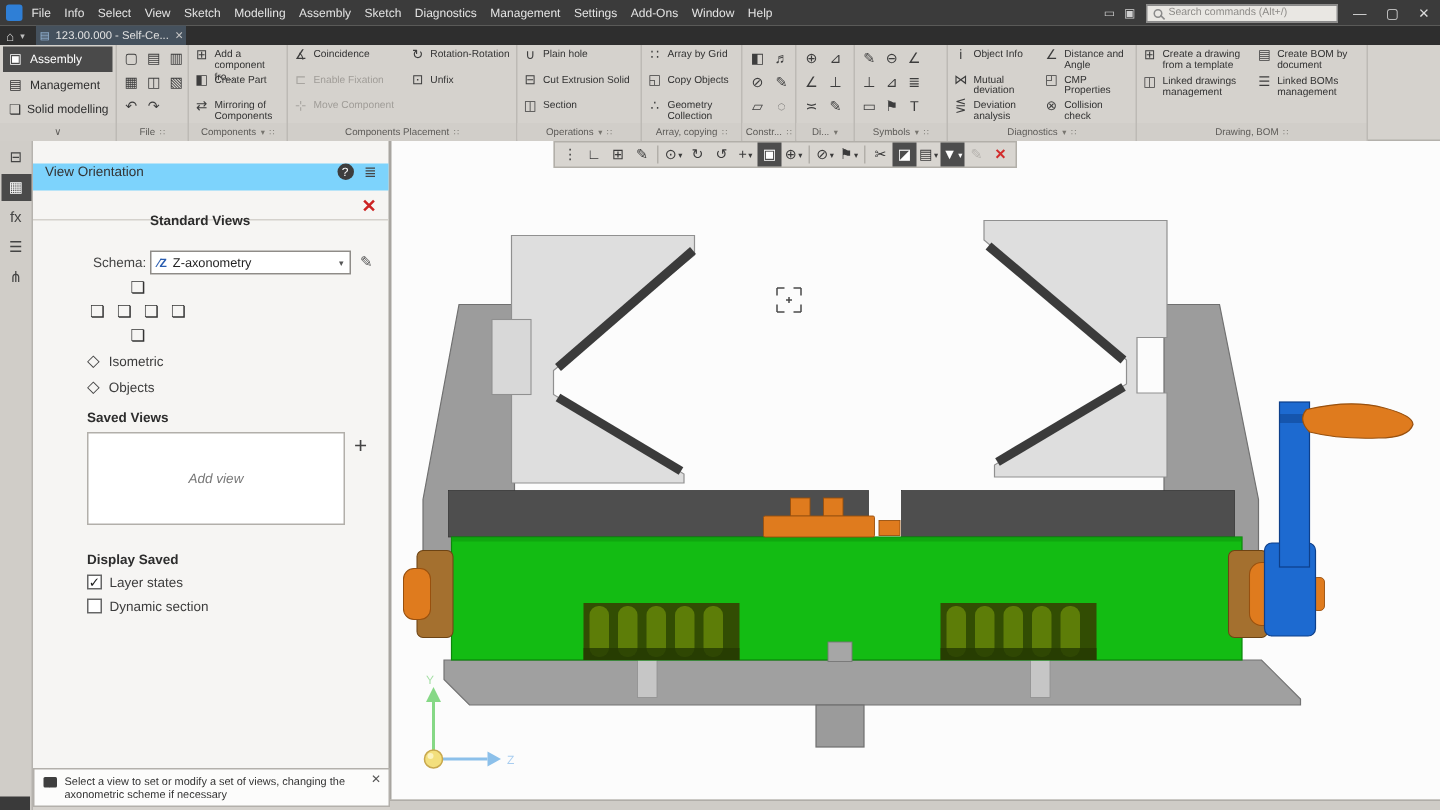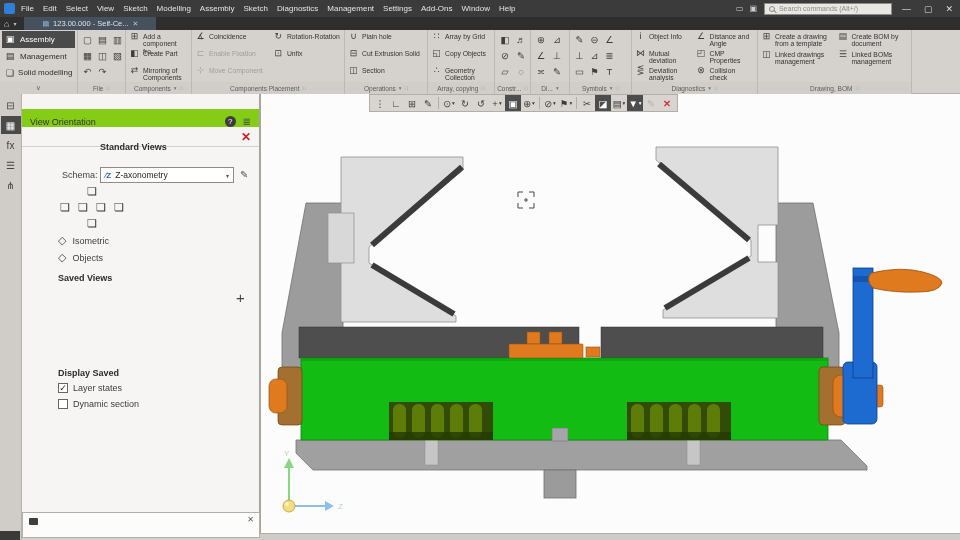--- a/index.html
+++ b/index.html
@@ -17,21 +17,21 @@
   .searchbox{width:128px;height:12px;background:#e9e7e3;border:1px solid #8a8a8a;display:flex;align-items:center;gap:4px;padding:0 4px}
   .mag{width:6px;height:6px;border:1px solid #8a8a8a;border-radius:50%;position:relative;flex:0 0 auto}
   .mag:after{content:'';position:absolute;width:4px;height:1px;background:#8a8a8a;transform:rotate(45deg);right:-3px;bottom:-1px}
   .ph{font-size:7px;color:#8d8b88;white-space:nowrap}
   .winbtn{font-size:9px;color:#dddddd;padding:0 3px}
 
   
   .tabbar{left:0;top:17px;width:960px;height:13px;background:#2e2e2e;display:flex;align-items:center;padding:0 4px;gap:4px}
   .homeico{font-size:9px;color:#d8d8d8}
   .tcaret{font-size:6px;color:#bdbdbd}
-  .doctab{height:13px;background:#45515d;display:flex;align-items:center;gap:4px;padding:0 18px;margin-left:4px}
+  .doctab{height:13px;background:#45515d;display:flex;align-items:center;gap:4px;padding:0 2px;margin-left:4px}
   .doctab .dic{font-size:7px;color:#9fc3e8}
   .doctab .ttl{font-size:7.5px;color:#e2e2e2;white-space:nowrap}
   .doctab .tx{font-size:7px;color:#c5c5c5}
 
   
   .ribbon{left:0;top:30px;width:960px;height:64px;background:#d5d2cd;border-bottom:1px solid #b4b1ac}
   .rg{position:absolute;top:0;height:52px;border-right:1px solid #bdbab5;padding:1px 2px;overflow:hidden}
   .rlab{position:absolute;top:52px;height:12px;border-right:1px solid #bdbab5;display:flex;align-items:center;justify-content:center;gap:3px;font-size:6.5px;color:#5d5b58;background:#d1cec9;white-space:nowrap;overflow:hidden}
   .rlab .ddc,.rlab .dots{font-size:5.5px;color:#77756f}
   .modes{display:flex;flex-direction:column}
@@ -67,21 +67,21 @@
   
   .leftstrip{left:0;top:94px;width:22px;height:446px;background:#d0cdc8;border-right:1px solid #b6b3ae;display:flex;flex-direction:column;align-items:center;padding-top:2px;gap:2px}
   .lsi{width:20px;height:18px;display:flex;align-items:center;justify-content:center;font-size:10px;color:#444}
   .lsi.active{background:#4a4a4a;color:#fff}
   .cornerchip{left:0;top:531px;width:20px;height:9px;background:#3a3a3a}
 
   
   .panel{left:22px;top:94px;width:238px;height:418px;background:#f6f5f3;border-right:1px solid #a8a5a0}
   .phead{position:absolute;left:0;top:0;width:100%;height:15px;background:#eceae7;border-bottom:1px solid #c9c6c1;display:flex;align-items:center;padding:0 6px;font-size:9px;color:#2d2d2d}
   .pgear{margin-left:auto;font-size:9px;color:#555}
-  .psub{position:absolute;left:0;top:15px;width:100%;height:18px;display:flex;align-items:flex-end;padding:0 8px;font-size:9px;color:#333;background:#84cc16}
+  .psub{position:absolute;left:0;top:15px;width:100%;height:18px;display:flex;align-items:flex-start;padding:0 8px;font-size:9px;color:#333;background:#7dd3fc}
   .helpc{margin-left:auto;width:11px;height:11px;border-radius:50%;background:#3d3d3d;color:#fff;font-size:8px;display:flex;align-items:center;justify-content:center}
   .ptree{font-size:10px;color:#444;margin-left:7px}
   .pclose{position:absolute;right:8px;top:36px;font-size:12px;color:#cc2323;font-weight:bold}
   .pdivider{position:absolute;left:0;top:52px;width:100%;border-top:1px solid #d4d1cc}
   .phd{position:absolute;font-size:9px;font-weight:bold;color:#2d2d2d}
   .plabel{position:absolute;font-size:9px;color:#444}
   .schemabox{position:absolute;left:78px;top:73px;width:134px;height:16px;background:#fff;border:1px solid #8f8c88;display:flex;align-items:center;gap:4px;padding:0 4px}
   .schemabox .zic{font-size:8px;color:#2a5db0;font-weight:bold}
   .schemabox .val{font-size:8.5px;color:#222;flex:1;white-space:nowrap;overflow:hidden}
   .schemabox .crt{font-size:6px;color:#555}
@@ -116,21 +116,21 @@
   .bottombar{left:260px;top:533px;width:700px;height:7px;background:#cfccc7;border-top:1px solid #b0ada8}
   .ddc{font-size:6px}
 </style>
 </head>
 <body>
 
 <div class="abs titlebar">
   <span class="logo"></span>
   <div class="menuitems">
       <span class="mi">File</span>
-      <span class="mi">Edit</span>
+      <span class="mi">Info</span>
       <span class="mi">Select</span>
       <span class="mi">View</span>
       <span class="mi">Sketch</span>
       <span class="mi">Modelling</span>
       <span class="mi">Assembly</span>
       <span class="mi">Sketch</span>
       <span class="mi">Diagnostics</span>
       <span class="mi">Management</span>
       <span class="mi">Settings</span>
       <span class="mi">Add-Ons</span>
@@ -423,35 +423,39 @@
   <div class="viewrow" style="left:36px;top:140px">
     <span class="vic">◇</span>
     <span>Isometric</span>
   </div>
   <div class="viewrow" style="left:36px;top:157px">
     <span class="vic">◇</span>
     <span>Objects</span>
   </div>
 
   <div class="phd" style="left:36px;top:179px">Saved Views</div>
+  <div class="savedbox">
+    <span class="addv">Add view</span>
+  </div>
   <span class="plus">+</span>
 
   <div class="phd" style="left:36px;top:274px">Display Saved</div>
   <div class="checkrow" style="left:36px;top:289px">
     <span class="cb">✓</span>
     <span>Layer states</span>
   </div>
   <div class="checkrow" style="left:36px;top:305px">
     <span class="cb"></span>
     <span>Dynamic section</span>
   </div>
 </div>
 
 <div class="abs hintbox">
   <span class="bub"></span>
+  <span>Select a view to set or modify a set of views, changing the axonometric scheme if necessary</span>
   <span class="hx">✕</span>
 </div>
 
 <div class="abs viewport">
   <svg width="700" height="446" viewBox="260 94 700 446" xmlns="http://www.w3.org/2000/svg">
 
     <polygon points="305,203 342,203 342,420 281,420 281,333" stroke="#707070" stroke-width="0.8" fill="#9c9c9c"></polygon>
     <polygon points="775,203 812,203 838,333 838,420 775,420" stroke="#707070" stroke-width="0.8" fill="#9c9c9c"></polygon>
 
     <path d="M295,440 L840,440 L866,466 L866,470 L312,470 L295,453 Z" stroke="#737373" stroke-width="0.8" fill="#a0a0a0"></path>

